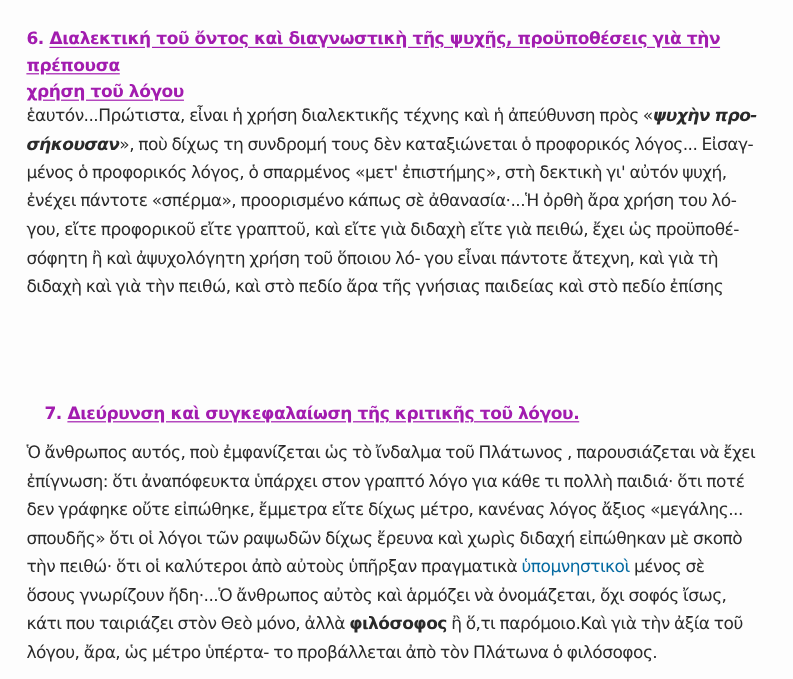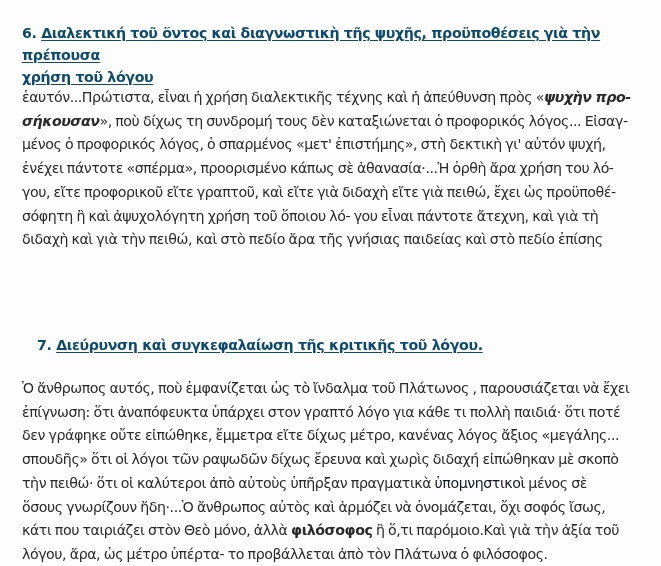--- a/index.html
+++ b/index.html
@@ -19,21 +19,21 @@
       position: absolute;
       left: 22px;
       top: 22px;
       width: 625px;
     }
     .heading {
       font-family: "DejaVu Sans", sans-serif;
       font-weight: bold;
       font-size: 14.2px;
       line-height: 22px;
-      color: #0c4a6e;
+      color: #a21caf;
       margin: 0;
       letter-spacing: -0.35px;
     }
     .heading .title {
       text-decoration: underline;
       text-underline-offset: 2px;
     }
     .para {
       font-size: 14.2px;
       line-height: 23.7px;
@@ -41,25 +41,25 @@
       letter-spacing: -0.45px;
       word-spacing: -0.5px;
       color: #2a2a2a;
     }
     .para .line {
       display: block;
       white-space: nowrap;
     }
     .bi { font-weight: bold; font-style: italic; }
     .b { font-weight: bold; }
-    .link { color: #0f172a; }
+    .link { color: #0369a1; }
     #h6 { position: absolute; top: 0; left: 0; }
     #p6 { position: absolute; top: 64px; left: 0; }
     #h7 { position: absolute; top: 312px; left: 15px; }
-    #p7 { position: absolute; top: 345px; left: 0; margin-top: 10px; }
+    #p7 { position: absolute; top: 345px; left: 0; }
   </style>
 </head>
 <body>
 
 <div class="page">
 
   <h2 id="h6" class="heading">
     <span>6.</span>
     <span class="title">Διαλεκτική τοῦ ὄντος καὶ διαγνωστικὴ τῆς ψυχῆς, προϋποθέσεις γιὰ τὴν πρέπουσα</span><br>
     <span class="title">χρήση τοῦ λόγου</span>

